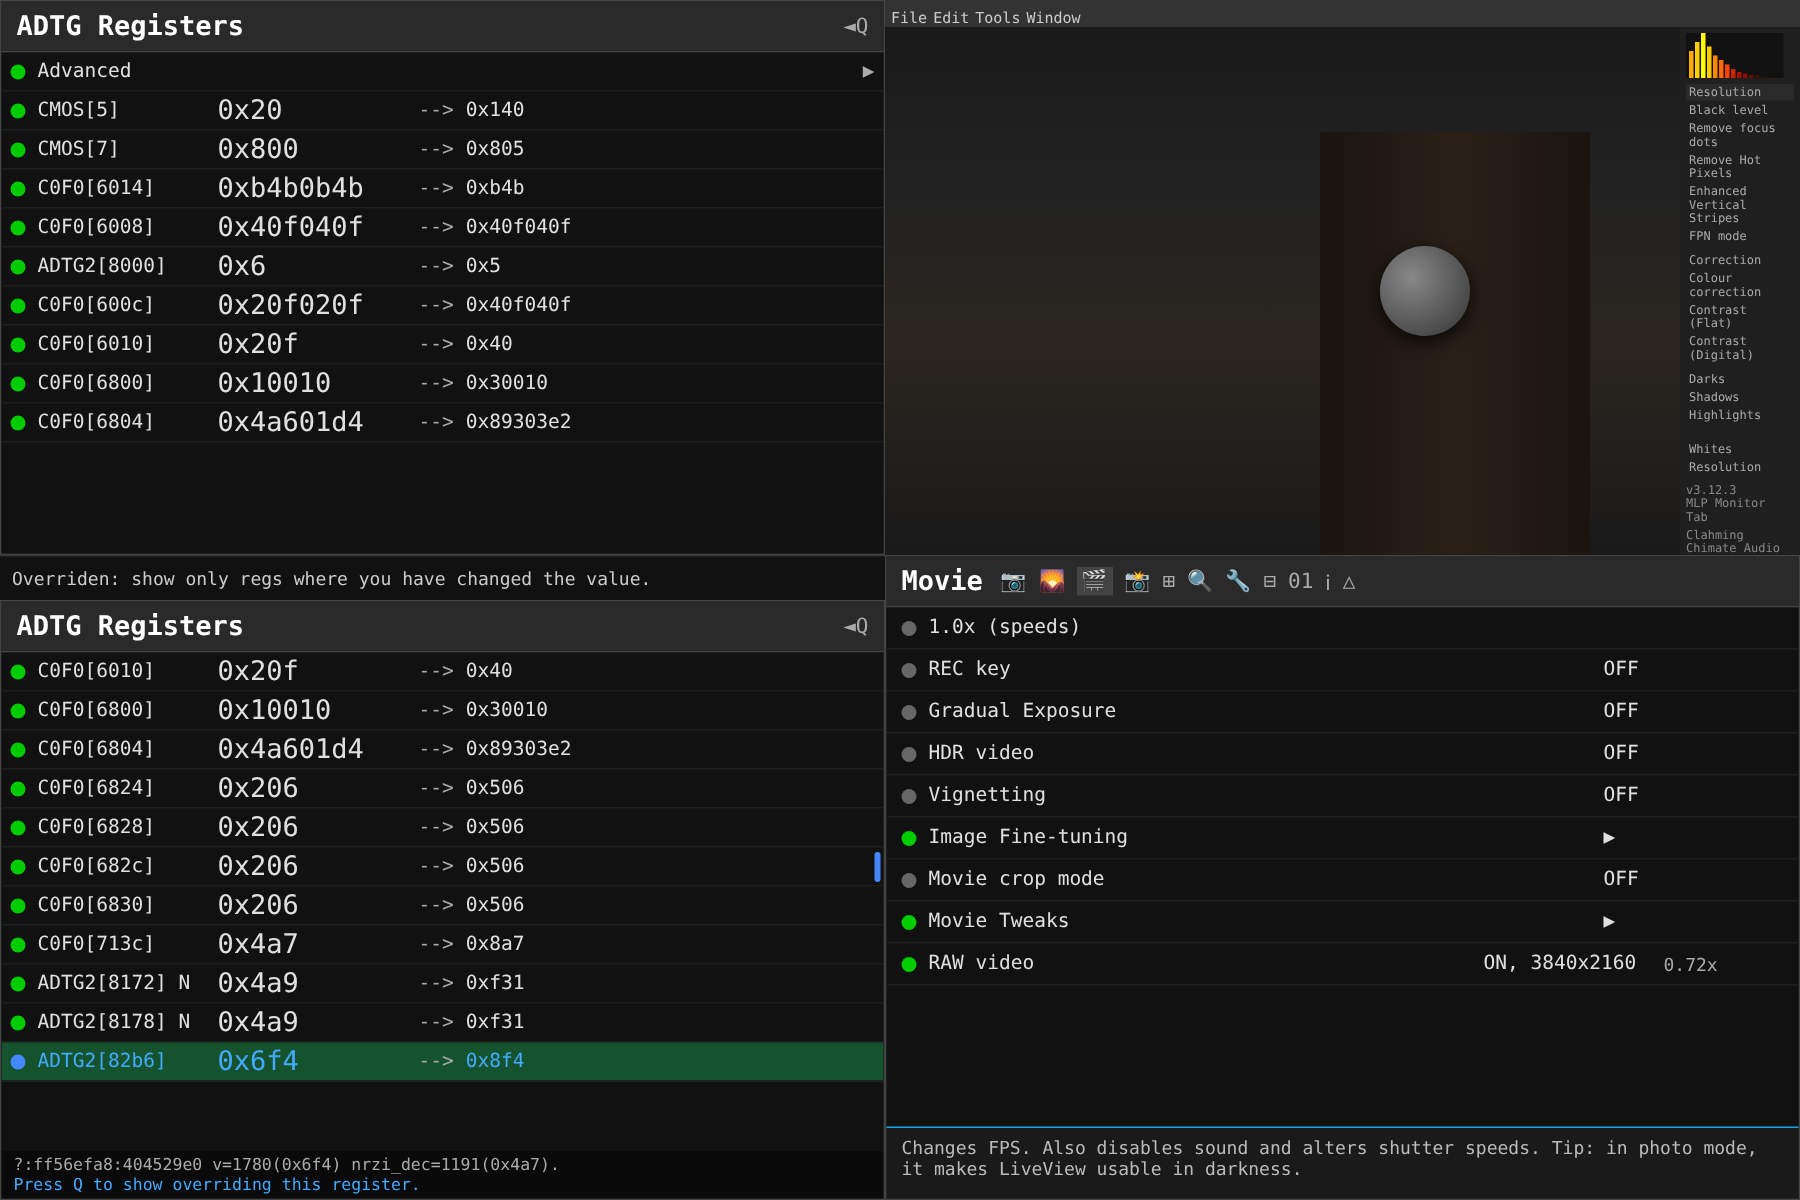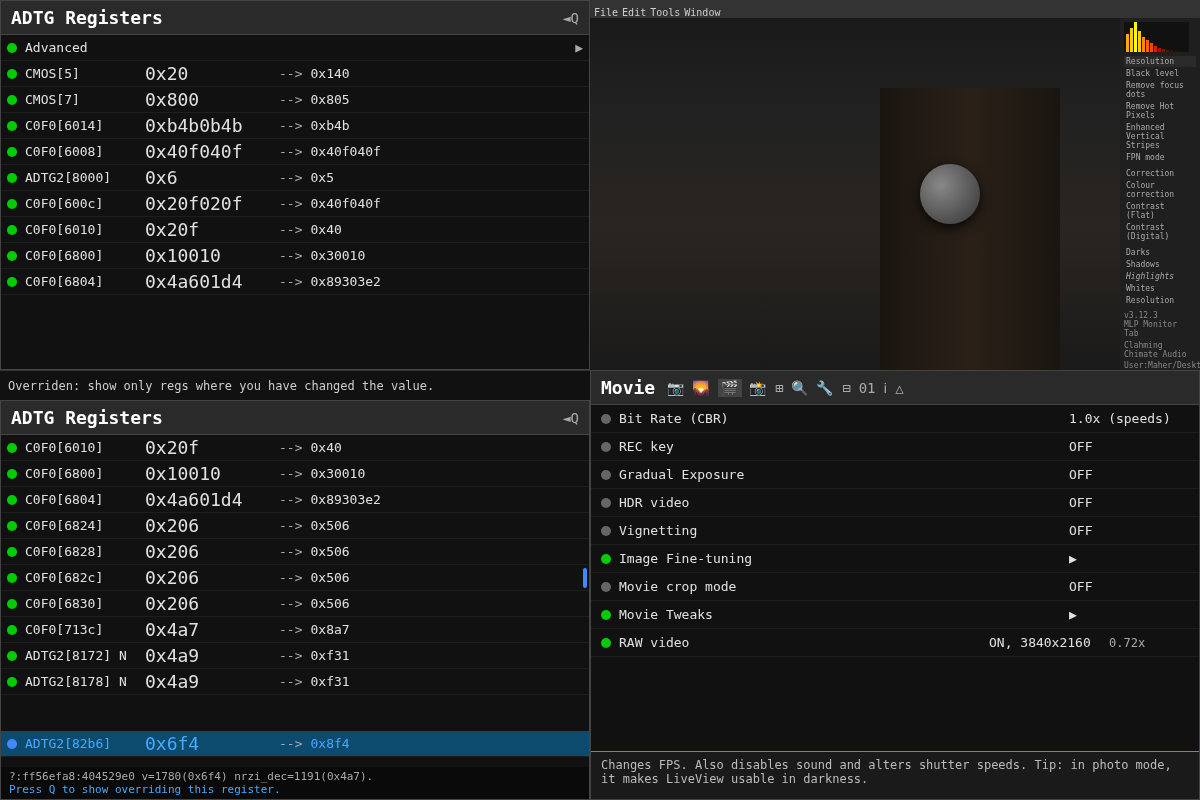--- a/index.html
+++ b/index.html
@@ -102,22 +102,21 @@
 
     .reg-row {
       display: flex;
       align-items: center;
       padding: 2px 6px;
       min-height: 26px;
       border-bottom: 1px solid #1e1e1e;
     }
 
     .reg-row.selected {
-      background: #0c4a6e;
-      margin-top: 36px;
+      background: #14532d;
     }
 
     .reg-row.header-row {
       background: #0a2a5a;
       justify-content: space-between;
     }
 
     .dot {
       width: 10px;
       height: 10px;
@@ -477,21 +476,21 @@
           <div style="padding:1px 2px;margin-bottom:1px;">Enhanced Vertical Stripes</div>
           <div style="padding:1px 2px;margin-bottom:1px;">FPN mode</div>
           <div style="height:4px;"></div>
           <div style="padding:1px 2px;margin-bottom:1px;">Correction</div>
           <div style="padding:1px 2px;margin-bottom:1px;">Colour correction</div>
           <div style="padding:1px 2px;margin-bottom:1px;">Contrast (Flat)</div>
           <div style="padding:1px 2px;margin-bottom:1px;">Contrast (Digital)</div>
           <div style="height:4px;"></div>
           <div style="padding:1px 2px;margin-bottom:1px;">Darks</div>
           <div style="padding:1px 2px;margin-bottom:1px;">Shadows</div>
-          <div style="padding:1px 2px;margin-bottom:1px;font-style:italic;">Highlights</div>
+          <div style="padding:1px 2px;margin-bottom:12px;">Highlights</div>
           <div style="padding:1px 2px;margin-bottom:1px;">Whites</div>
           <div style="padding:1px 2px;margin-bottom:1px;">Resolution</div>
         </div>
         <div style="height:4px;"></div>
         <div style="font-size:8px;color:#888;">
           <div>v3.12.3</div>
           <div>MLP Monitor Tab</div>
           <div style="height:3px;"></div>
           <div>Clahming Chimate Audio</div>
           <div style="height:2px;"></div>
@@ -613,21 +612,20 @@
         <span class="movie-icon">⊟</span>
         <span class="movie-icon">01</span>
         <span class="movie-icon">ℹ</span>
         <span class="movie-icon">△</span>
       </div>
     </div>
     <div class="movie-list">
       <div id="movie-rows">
           <div class="movie-row">
     <div class="dot dot-gray"></div>
-    <span class="movie-label">Bit Rate (CBR)</span>
     <span class="movie-value">1.0x (speeds)</span>
 
   </div>
           <div class="movie-row">
     <div class="dot dot-gray"></div>
     <span class="movie-label">REC key</span>
     <span class="movie-value">OFF</span>
 
   </div>
           <div class="movie-row">

